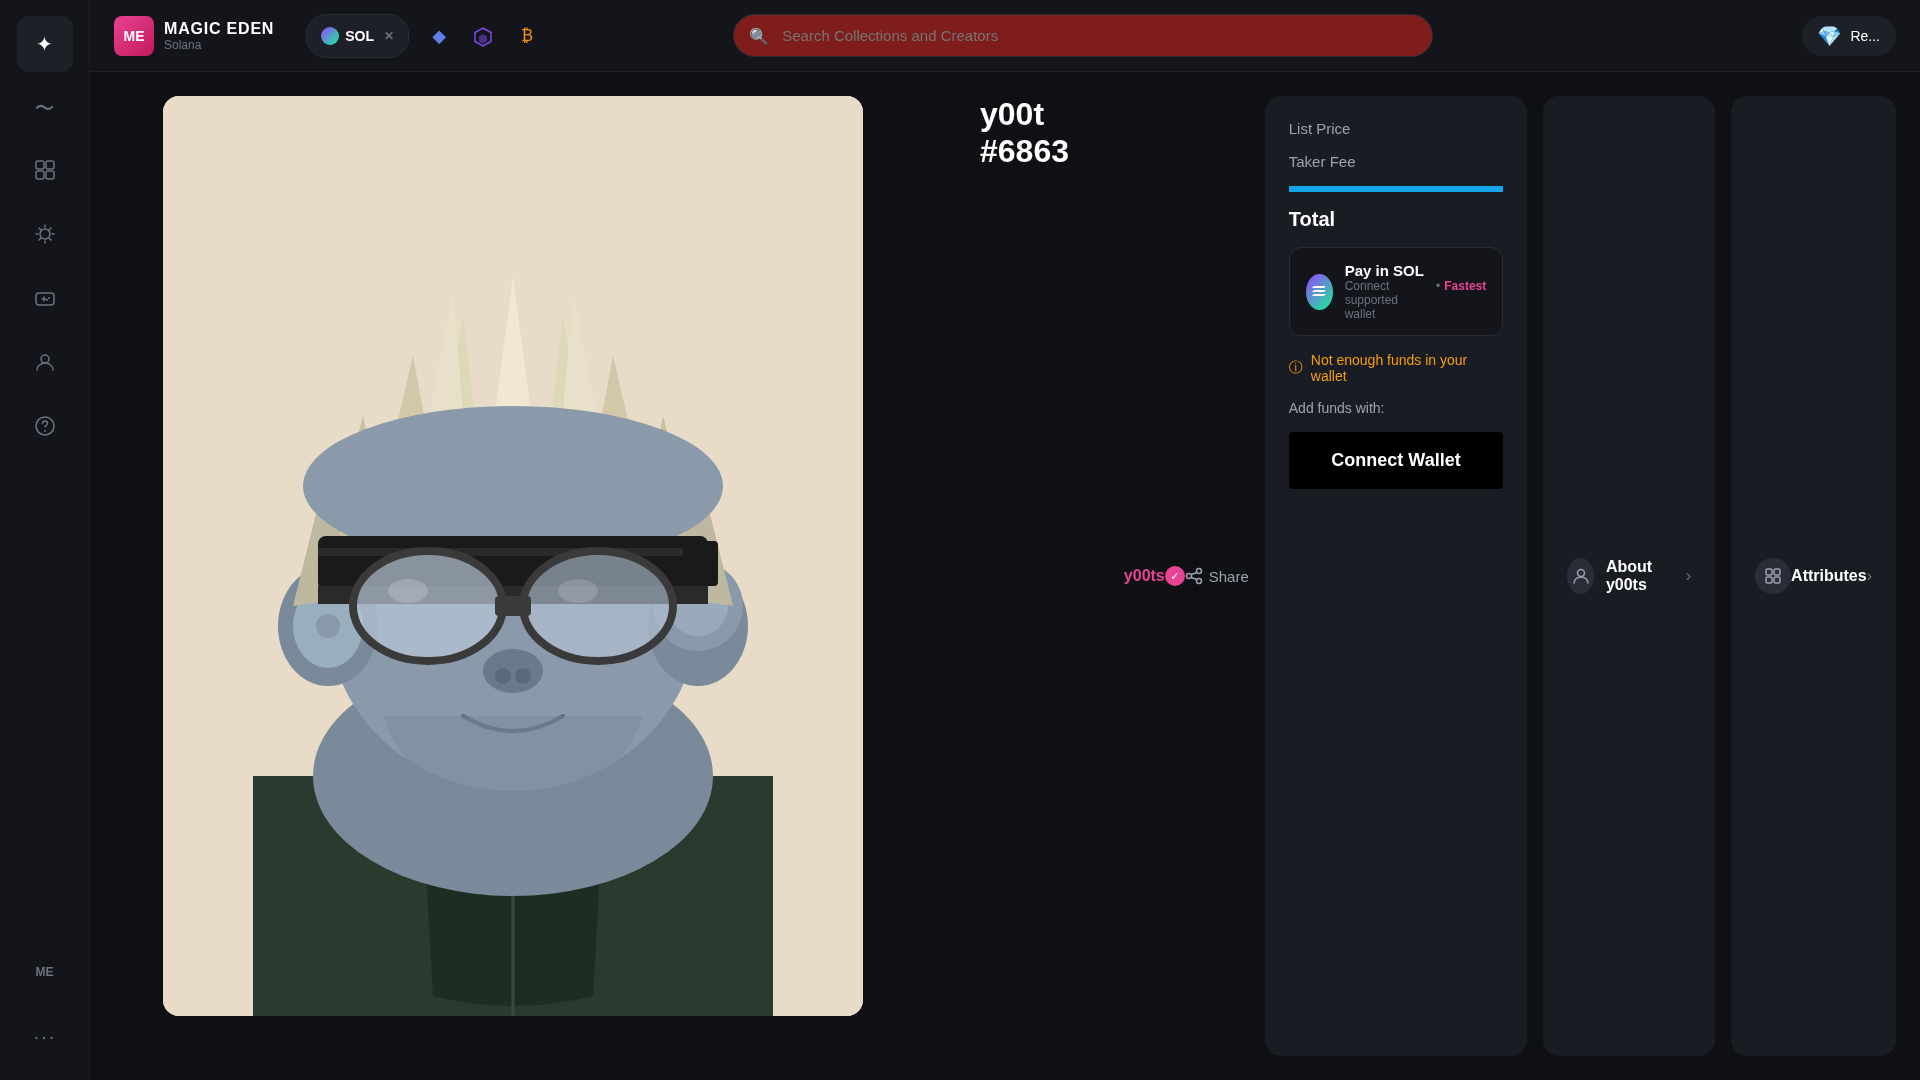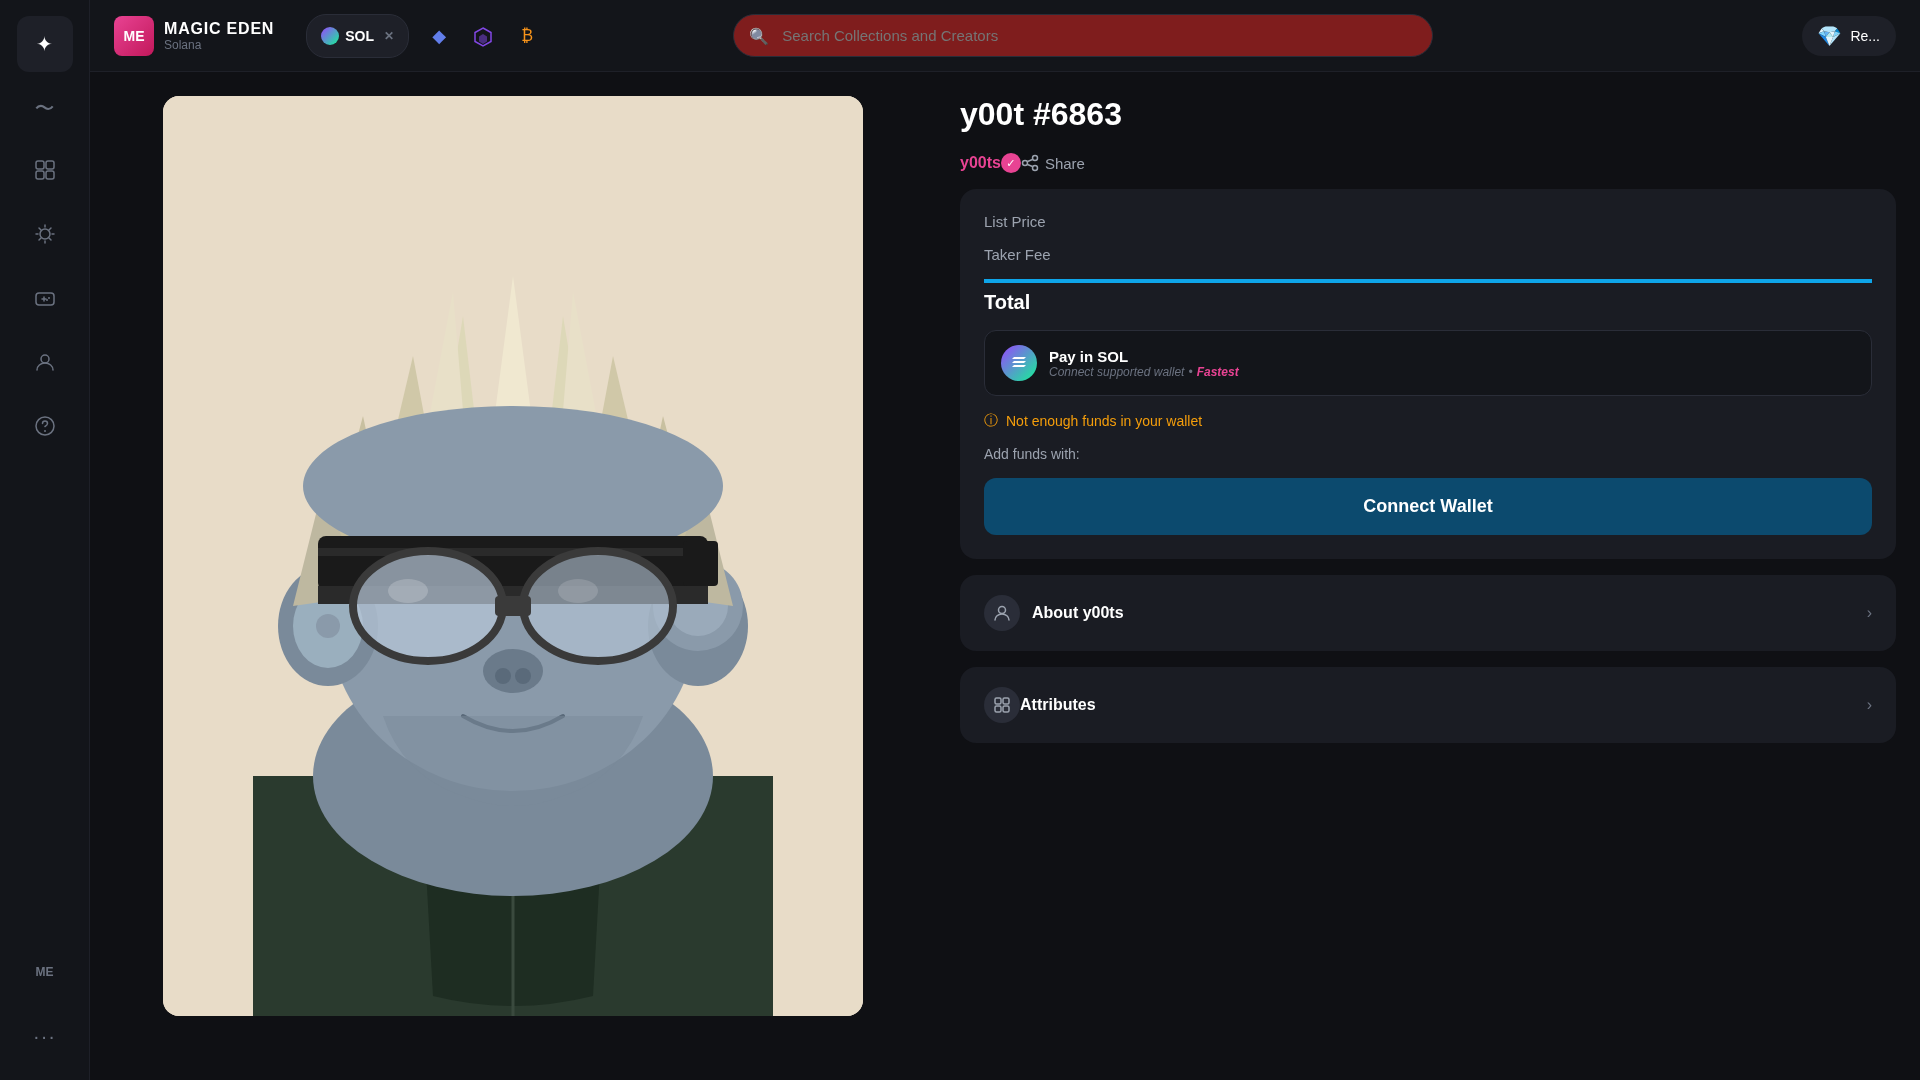--- a/index.html
+++ b/index.html
@@ -220,23 +220,24 @@
     .nft-svg {
       width: 100%;
       height: 100%;
     }
 
     
     .right-panel {
       flex: 1;
       padding: 24px 24px 24px 0;
       display: flex;
-      flex-direction: column;
+      flex-direction: row;
       gap: 16px;
       overflow-y: auto;
+      margin-left: 20px;
     }
 
     .nft-title {
       font-size: 32px;
       font-weight: 700;
       color: #fff;
       margin-bottom: 4px;
     }
 
     .nft-collection-row {
@@ -327,23 +328,22 @@
     .pay-title {
       font-size: 15px;
       font-weight: 600;
       color: #fff;
     }
 
     .pay-subtitle {
       font-size: 12px;
       color: #6b7280;
       display: flex;
-      align-items: flex-end;
+      align-items: flex-start;
       gap: 4px;
-      font-style: italic;
     }
 
     .fastest-badge {
       color: #e84393;
       font-weight: 600;
     }
 
     .warning-row {
       display: flex;
       align-items: center;
@@ -351,24 +351,24 @@
       color: #f59e0b;
       font-size: 14px;
     }
 
     .add-funds-label {
       color: #9ca3af;
       font-size: 14px;
     }
 
     .connect-wallet-btn {
-      background: #0c4a6e;
+      background: #000000;
       color: #fff;
       border: none;
-      border-radius: 12px;
+      border-radius: 4px;
       padding: 18px;
       font-size: 18px;
       font-weight: 700;
       cursor: pointer;
       width: 100%;
       text-align: center;
     }
 
     .about-section {
       background: #1a1c23;
@@ -607,21 +607,21 @@
       <div class="price-card">
         <div class="price-row">
           <span>List Price</span>
           <span></span>
         </div>
         <div class="price-row">
           <span>Taker Fee</span>
           <span></span>
         </div>
 
-        <div style="border-top:4px solid #0ea5e9; padding-top:8px;">
+        <div style="border-top:6px solid #0ea5e9; padding-top:16px;">
           <div class="price-row total">
             <span>Total</span>
             <span></span>
           </div>
         </div>
 
         <div class="pay-method">
           <div class="pay-icon">
             <svg width="20" height="20" viewBox="0 0 20 20" fill="none">
               <path d="M3 14l2-2h12l-2 2H3zM3 10l2-2h12l-2 2H3zM3 6l2-2h12l-2 2H3z" fill="white"></path>

